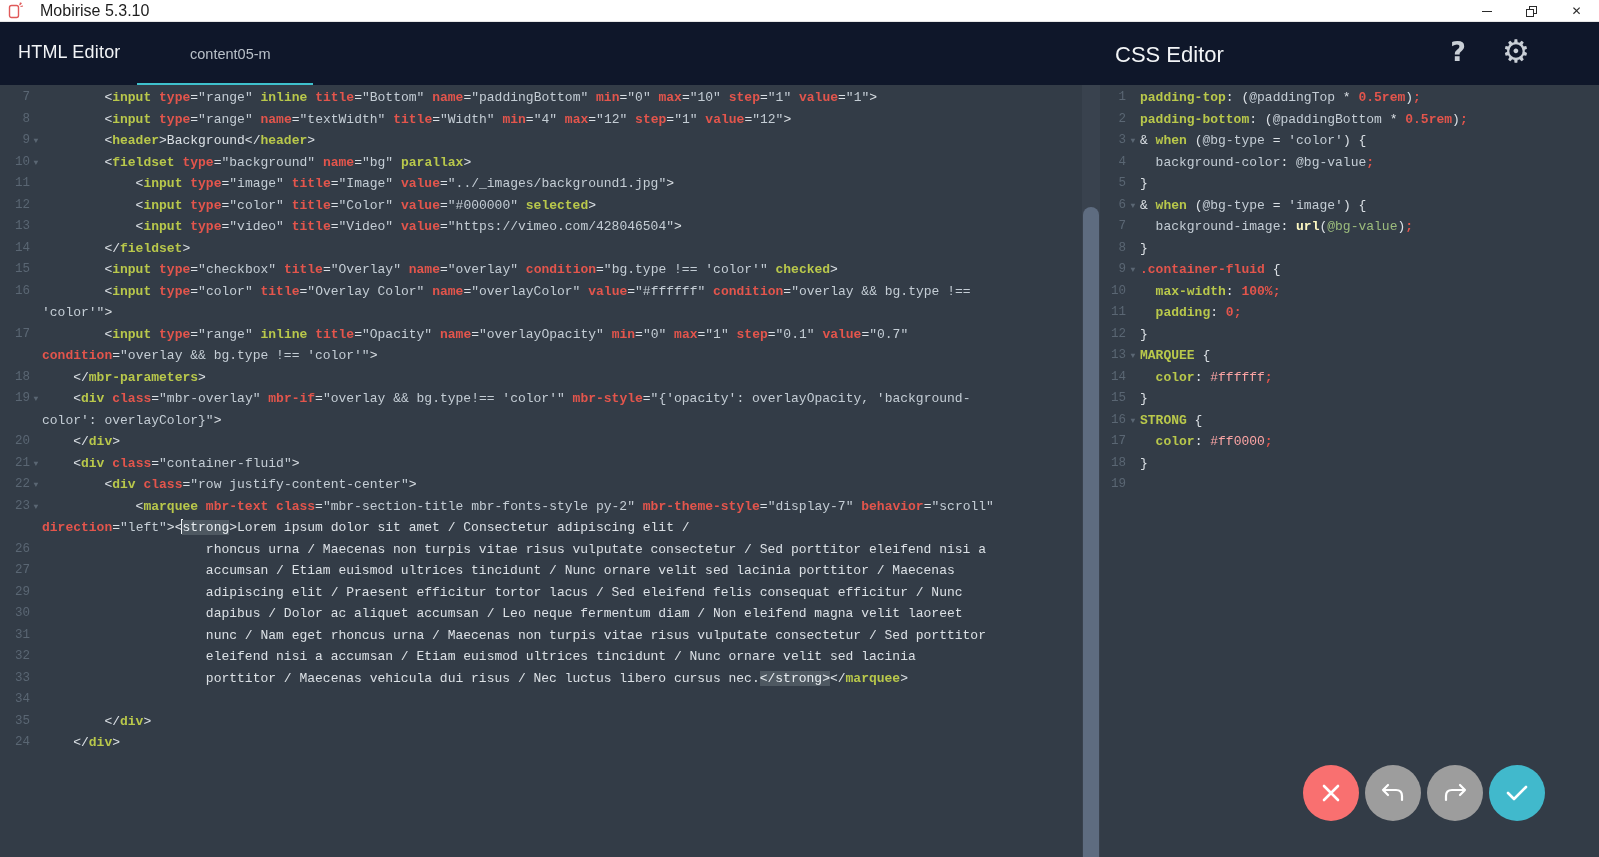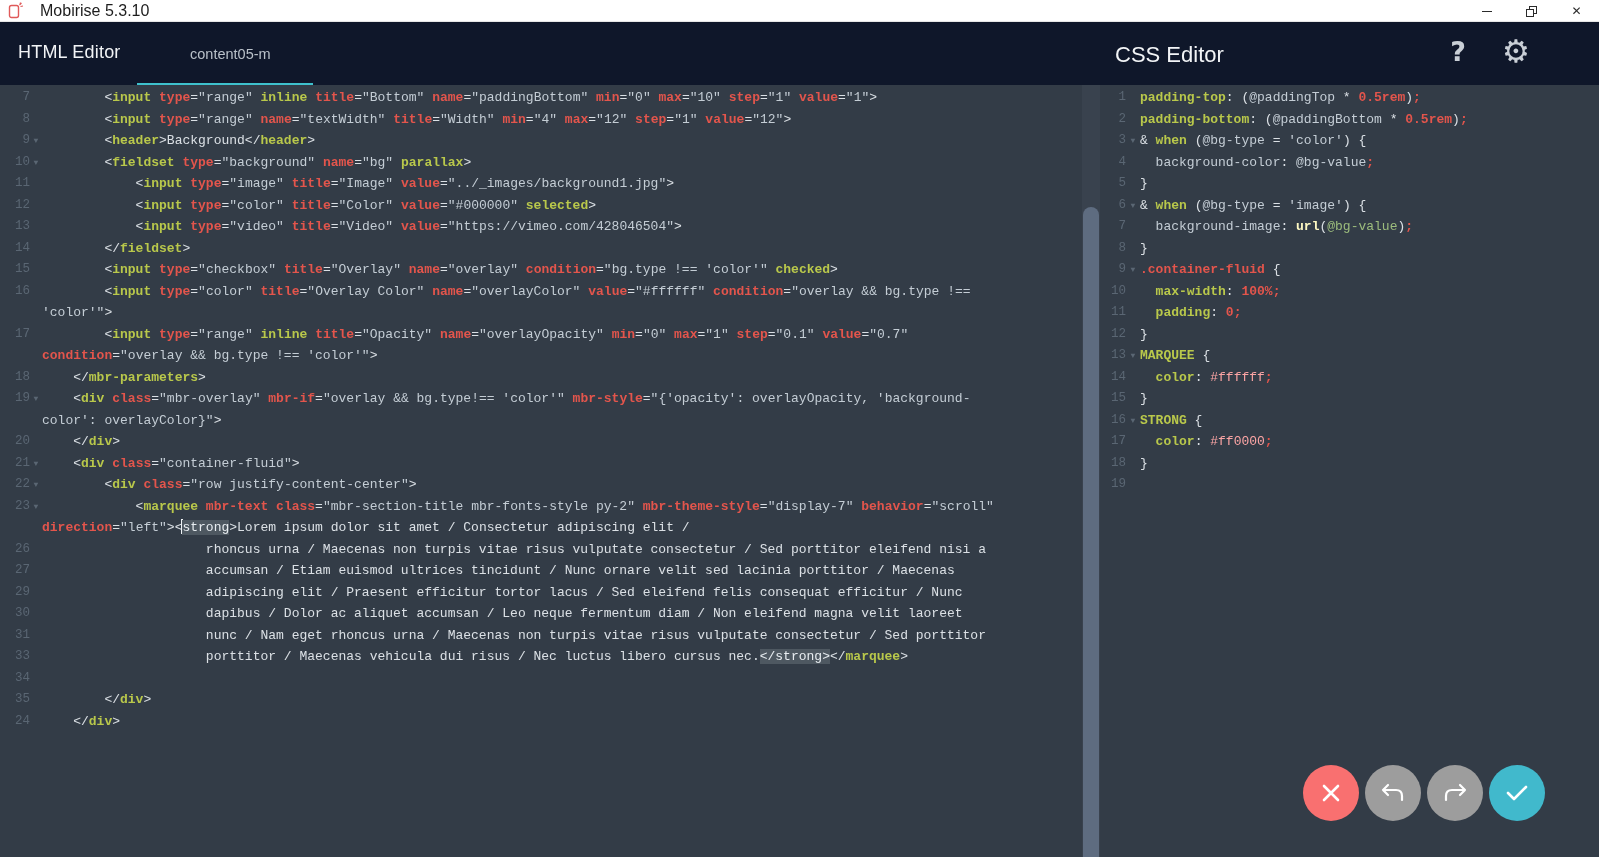--- a/index.html
+++ b/index.html
@@ -119,20 +119,21 @@
     <div class="code-line"><span class="gut">20</span><span class="fold"></span><span class="src"><span class="tk-p">    &lt;/</span><span class="tk-t">div</span><span class="tk-p">&gt;</span></span></div>
     <div class="code-line"><span class="gut">21</span><span class="fold">▼</span><span class="src"><span class="tk-p">    &lt;</span><span class="tk-t">div</span><span class="tk-p"> </span><span class="tk-a">class</span><span class="tk-p">=</span><span class="tk-s">"container-fluid"</span><span class="tk-p">&gt;</span></span></div>
     <div class="code-line"><span class="gut">22</span><span class="fold">▼</span><span class="src"><span class="tk-p">        &lt;</span><span class="tk-t">div</span><span class="tk-p"> </span><span class="tk-a">class</span><span class="tk-p">=</span><span class="tk-s">"row justify-content-center"</span><span class="tk-p">&gt;</span></span></div>
     <div class="code-line"><span class="gut">23</span><span class="fold">▼</span><span class="src"><span class="tk-p">            &lt;</span><span class="tk-t">marquee</span><span class="tk-p"> </span><span class="tk-a">mbr-text</span><span class="tk-p"> </span><span class="tk-a">class</span><span class="tk-p">=</span><span class="tk-s">"mbr-section-title mbr-fonts-style py-2"</span><span class="tk-p"> </span><span class="tk-a">mbr-theme-style</span><span class="tk-p">=</span><span class="tk-s">"display-7"</span><span class="tk-p"> </span><span class="tk-a">behavior</span><span class="tk-p">=</span><span class="tk-s">"scroll"</span></span></div>
     <div class="code-line"><span class="gut"></span><span class="fold"></span><span class="src"><span class="tk-a">direction</span><span class="tk-p">=</span><span class="tk-s">"left"</span><span class="tk-p">&gt;&lt;</span><span class="caret"></span><span class="tk-hl">strong</span><span class="tk-p">&gt;Lorem ipsum dolor sit amet / Consectetur adipiscing elit /</span></span></div>
     <div class="code-line"><span class="gut">26</span><span class="fold"></span><span class="src"><span class="tk-p">                     rhoncus urna / Maecenas non turpis vitae risus vulputate consectetur / Sed porttitor eleifend nisi a</span></span></div>
     <div class="code-line"><span class="gut">27</span><span class="fold"></span><span class="src"><span class="tk-p">                     accumsan / Etiam euismod ultrices tincidunt / Nunc ornare velit sed lacinia porttitor / Maecenas</span></span></div>
     <div class="code-line"><span class="gut">29</span><span class="fold"></span><span class="src"><span class="tk-p">                     adipiscing elit / Praesent efficitur tortor lacus / Sed eleifend felis consequat efficitur / Nunc</span></span></div>
     <div class="code-line"><span class="gut">30</span><span class="fold"></span><span class="src"><span class="tk-p">                     dapibus / Dolor ac aliquet accumsan / Leo neque fermentum diam / Non eleifend magna velit laoreet</span></span></div>
     <div class="code-line"><span class="gut">31</span><span class="fold"></span><span class="src"><span class="tk-p">                     nunc / Nam eget rhoncus urna / Maecenas non turpis vitae risus vulputate consectetur / Sed porttitor</span></span></div>
+    <div class="code-line"><span class="gut">32</span><span class="fold"></span><span class="src"><span class="tk-p">                     eleifend nisi a accumsan / Etiam euismod ultrices tincidunt / Nunc ornare velit sed lacinia</span></span></div>
     <div class="code-line"><span class="gut">33</span><span class="fold"></span><span class="src"><span class="tk-p">                     porttitor / Maecenas vehicula dui risus / Nec luctus libero cursus nec.</span><span class="tk-hl">&lt;/strong&gt;</span><span class="tk-p">&lt;/</span><span class="tk-t">marquee</span><span class="tk-p">&gt;</span></span></div>
     <div class="code-line"><span class="gut">34</span><span class="fold"></span><span class="src"></span></div>
     <div class="code-line"><span class="gut">35</span><span class="fold"></span><span class="src"><span class="tk-p">        &lt;/</span><span class="tk-t">div</span><span class="tk-p">&gt;</span></span></div>
     <div class="code-line"><span class="gut">24</span><span class="fold"></span><span class="src"><span class="tk-p">    &lt;/</span><span class="tk-t">div</span><span class="tk-p">&gt;</span></span></div>
   </div>
 <div class="vscroll">
   <div class="vscroll-thumb"></div>
 </div>
 <div class="pane pane-css" id="pane-css">
     <div class="code-line"><span class="gut">1</span><span class="fold"></span><span class="src"><span class="tk-t">padding-top</span><span class="tk-p">: (</span><span class="tk-s">@paddingTop</span><span class="tk-p"> * </span><span class="tk-a">0.5rem</span><span class="tk-p">)</span><span class="tk-a">;</span></span></div>

